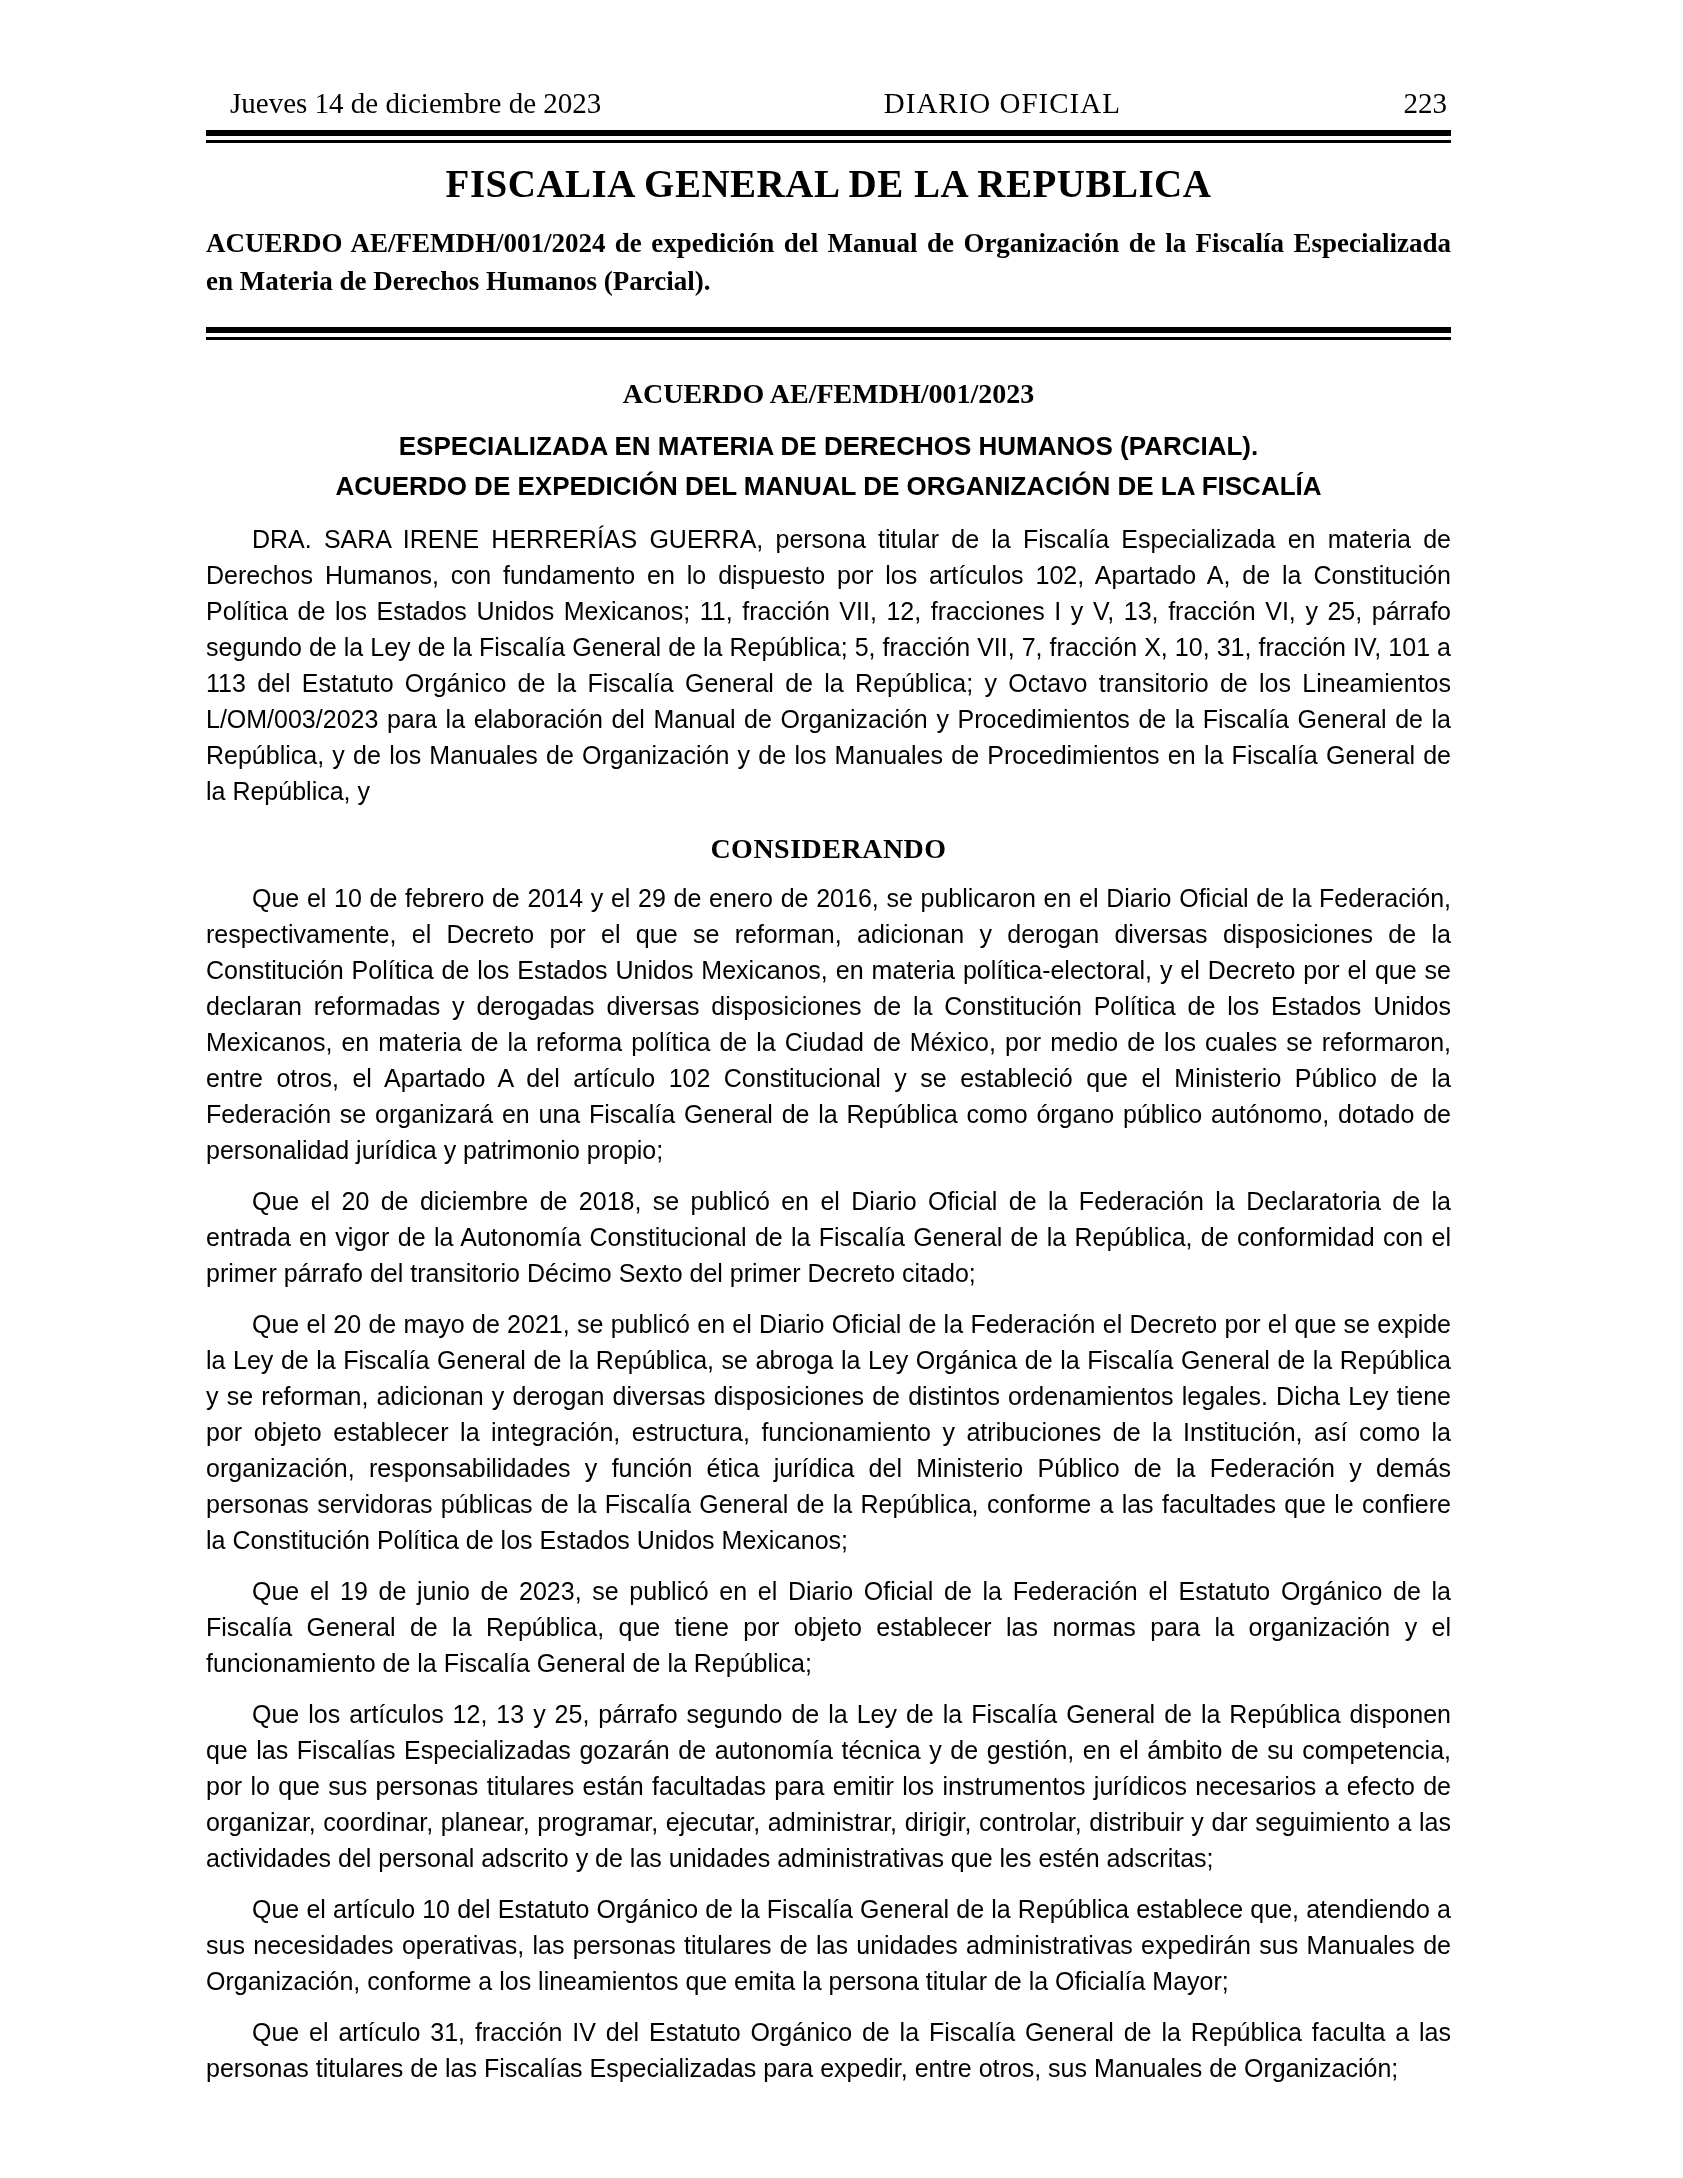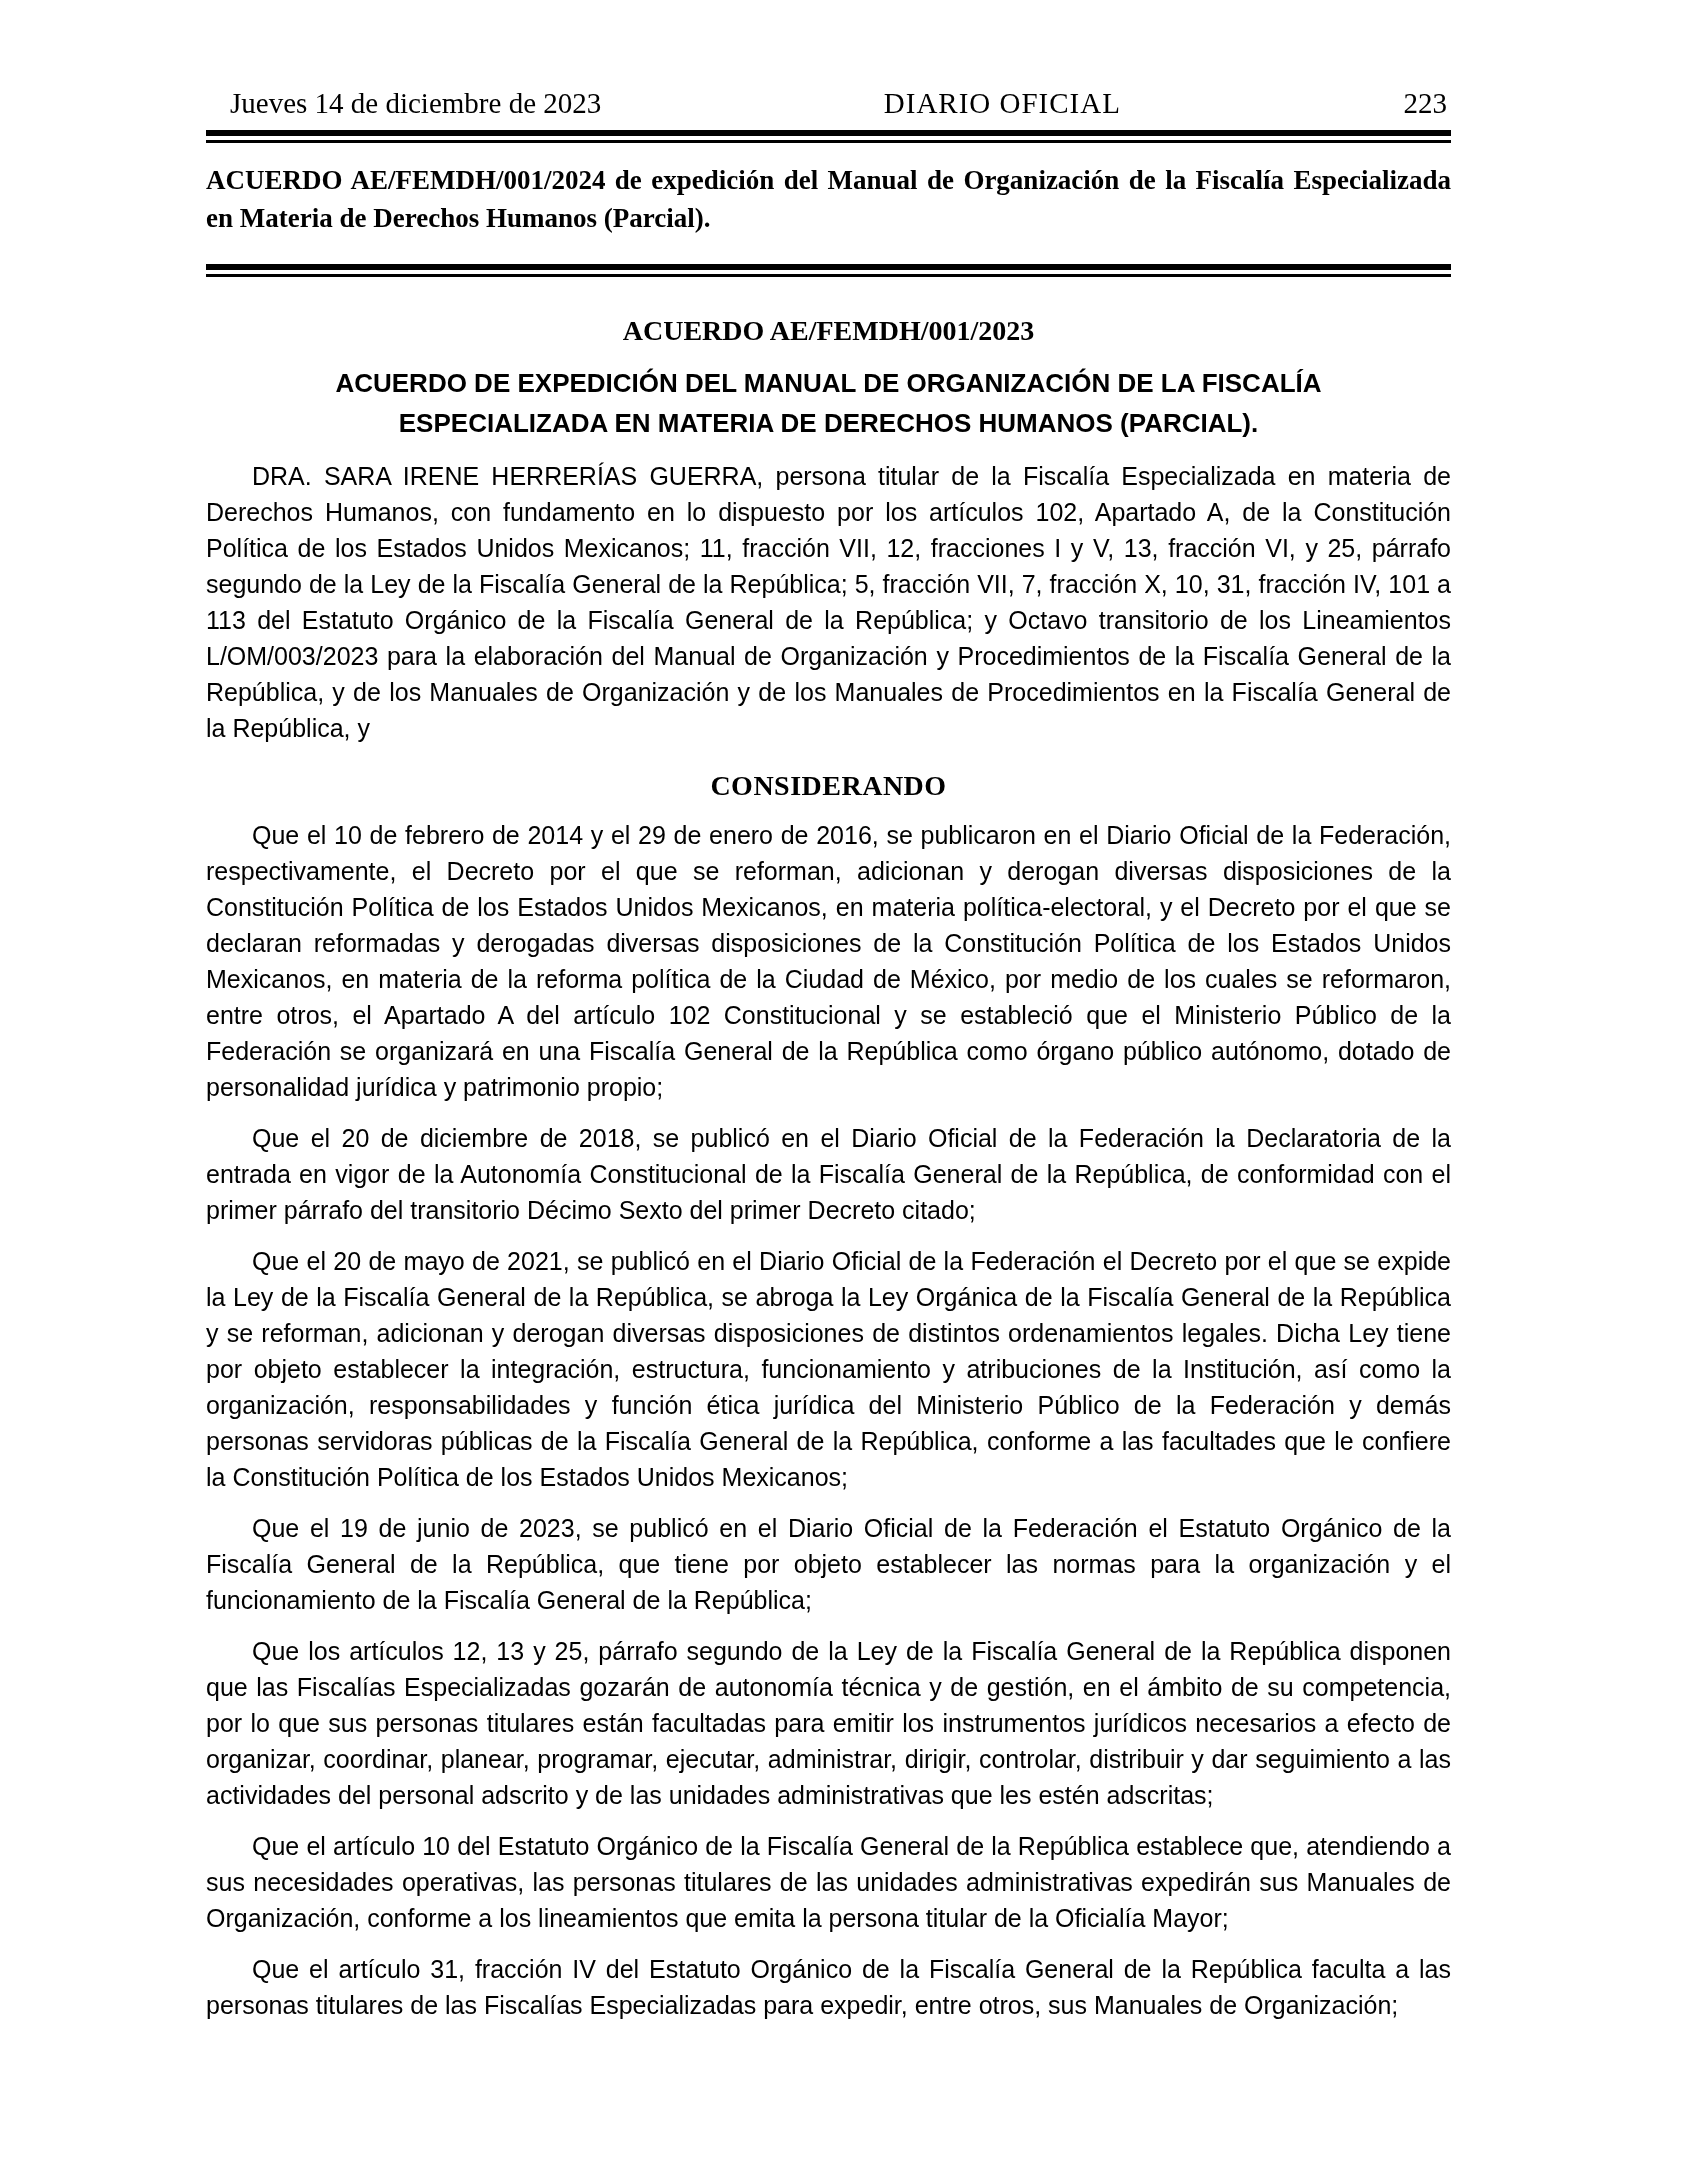--- a/index.html
+++ b/index.html
@@ -102,31 +102,32 @@
   <div class="content">
 
     <div class="runhead">
       <span>Jueves 14 de diciembre de 2023</span>
       <span class="pubname">DIARIO OFICIAL</span>
       <span>223</span>
     </div>
 
     <div class="double-rule"></div>
 
+    <div class="agency-title">FISCALIA GENERAL DE LA REPUBLICA</div>
 
     <p class="summary">ACUERDO AE/FEMDH/001/2024 de expedición del Manual de Organización de la Fiscalía Especializada en Materia de Derechos Humanos (Parcial).</p>
 
     <div class="double-rule rule-2"></div>
 
 
     <div class="code-heading">ACUERDO AE/FEMDH/001/2023</div>
 
     <div class="main-heading">
+      <div>ESPECIALIZADA EN MATERIA DE DERECHOS HUMANOS (PARCIAL).</div>
       <div>ACUERDO DE EXPEDICIÓN DEL MANUAL DE ORGANIZACIÓN DE LA FISCALÍA</div>
-      <div>ESPECIALIZADA EN MATERIA DE DERECHOS HUMANOS (PARCIAL).</div>
     </div>
 
     <p class="body-par">DRA. SARA IRENE HERRERÍAS GUERRA, persona titular de la Fiscalía Especializada en materia de Derechos Humanos, con fundamento en lo dispuesto por los artículos 102, Apartado A, de la Constitución Política de los Estados Unidos Mexicanos; 11, fracción VII, 12, fracciones I y V, 13, fracción VI, y 25, párrafo segundo de la Ley de la Fiscalía General de la República; 5, fracción VII, 7, fracción X, 10, 31, fracción IV, 101 a 113 del Estatuto Orgánico de la Fiscalía General de la República; y Octavo transitorio de los Lineamientos L/OM/003/2023 para la elaboración del Manual de Organización y Procedimientos de la Fiscalía General de la República, y de los Manuales de Organización y de los Manuales de Procedimientos en la Fiscalía General de la República, y</p>
 
     <div class="considerando-heading">CONSIDERANDO</div>
 
     <p class="body-par">Que el 10 de febrero de 2014 y el 29 de enero de 2016, se publicaron en el Diario Oficial de la Federación, respectivamente, el Decreto por el que se reforman, adicionan y derogan diversas disposiciones de la Constitución Política de los Estados Unidos Mexicanos, en materia política-electoral, y el Decreto por el que se declaran reformadas y derogadas diversas disposiciones de la Constitución Política de los Estados Unidos Mexicanos, en materia de la reforma política de la Ciudad de México, por medio de los cuales se reformaron, entre otros, el Apartado A del artículo 102 Constitucional y se estableció que el Ministerio Público de la Federación se organizará en una Fiscalía General de la República como órgano público autónomo, dotado de personalidad jurídica y patrimonio propio;</p>
     <p class="body-par">Que el 20 de diciembre de 2018, se publicó en el Diario Oficial de la Federación la Declaratoria de la entrada en vigor de la Autonomía Constitucional de la Fiscalía General de la República, de conformidad con el primer párrafo del transitorio Décimo Sexto del primer Decreto citado;</p>
     <p class="body-par">Que el 20 de mayo de 2021, se publicó en el Diario Oficial de la Federación el Decreto por el que se expide la Ley de la Fiscalía General de la República, se abroga la Ley Orgánica de la Fiscalía General de la República y se reforman, adicionan y derogan diversas disposiciones de distintos ordenamientos legales. Dicha Ley tiene por objeto establecer la integración, estructura, funcionamiento y atribuciones de la Institución, así como la organización, responsabilidades y función ética jurídica del Ministerio Público de la Federación y demás personas servidoras públicas de la Fiscalía General de la República, conforme a las facultades que le confiere la Constitución Política de los Estados Unidos Mexicanos;</p>
     <p class="body-par">Que el 19 de junio de 2023, se publicó en el Diario Oficial de la Federación el Estatuto Orgánico de la Fiscalía General de la República, que tiene por objeto establecer las normas para la organización y el funcionamiento de la Fiscalía General de la República;</p>

